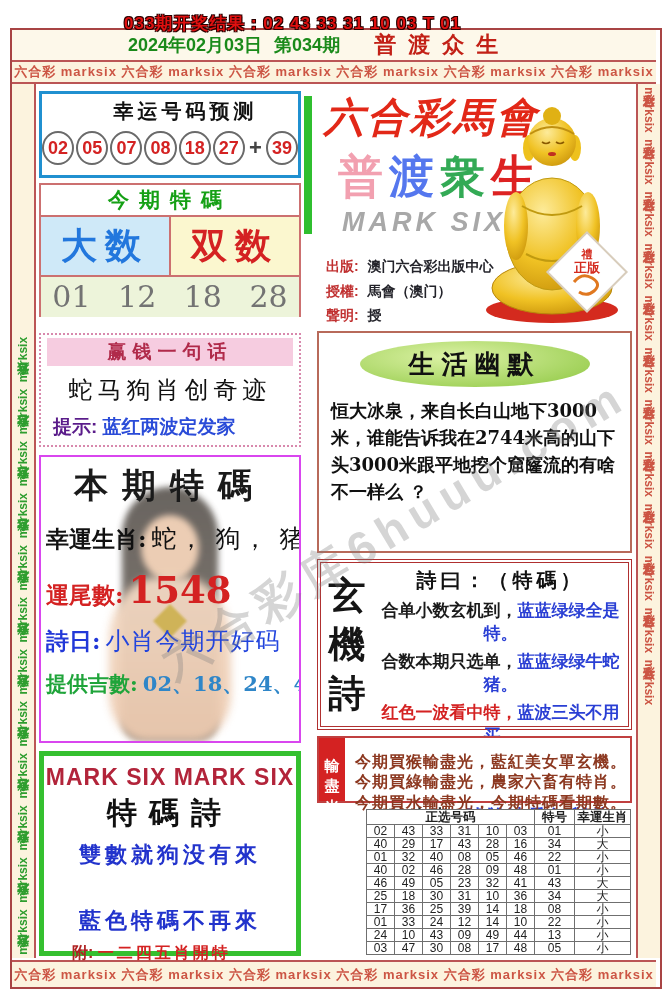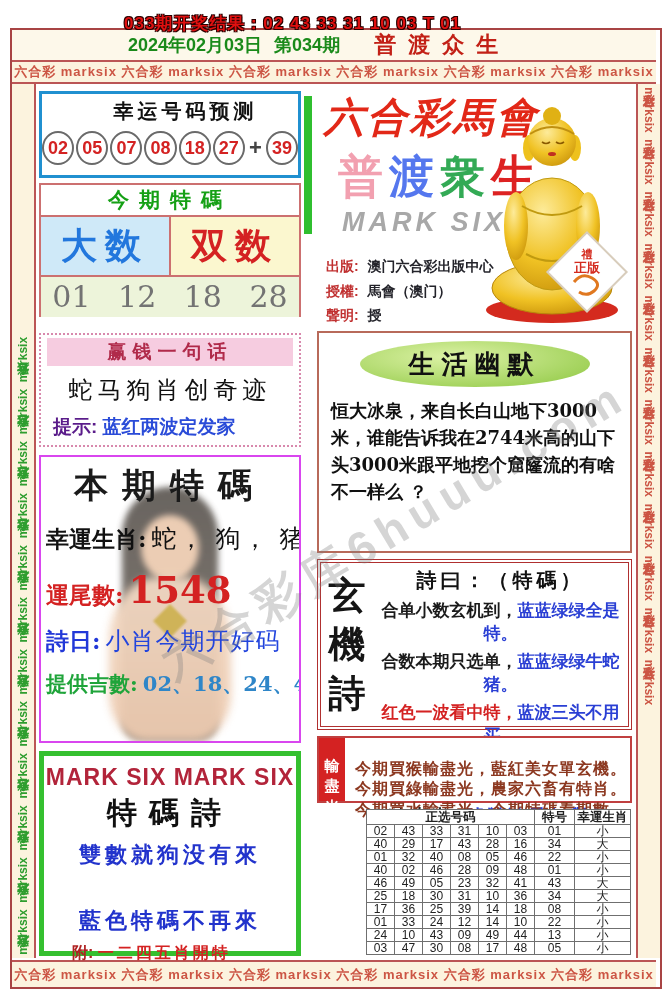--- a/index.html
+++ b/index.html
@@ -132,21 +132,21 @@
   .mystic-line{font-size:17px;font-weight:bold;margin-top:5px;font-family:"DejaVu Serif",serif;}
   .t-black{color:#1a1a1a;}.t-blue{color:#2a3fd4;}.t-red{color:#d42222;}
   .mystic-guess{font-size:19px;margin-top:6px;font-weight:900;}
   .mystic-guess-label{color:#222;letter-spacing:2px;}
   .mystic-guess-val{color:#2a3fd4;letter-spacing:2px;font-family:"DejaVu Serif",serif;}
 
   
   .losebox{left:281px;top:652px;width:315px;height:67px;border:2px solid #c04040;background:#fffef4;display:flex;}
   .lose-side{width:26px;background:#d42222;color:#fff;font-size:15px;font-weight:900;text-align:center;
              line-height:1.35;padding-top:18px;word-break:break-all;}
-  .lose-main{flex:1;padding:21px 0 0 10px;}
+  .lose-main{flex:1;padding:14px 0 0 10px;}
   .lose-line{font-size:16px;font-weight:bold;color:#8c3820;line-height:1.28;letter-spacing:1px;
              font-family:"DejaVu Serif",serif;}
 
   
   .tablebox{left:330px;top:725px;width:264px;height:150px;background:#fff;}
   table.results{width:100%;border-collapse:collapse;font-size:12px;color:#222;table-layout:fixed;}
   table.results th,table.results td{border:1px solid #6f6f6f;text-align:center;padding:0;height:12px;line-height:12px;}
   table.results th{font-size:12.5px;font-weight:bold;height:14px;line-height:14px;}
 
   .watermark{position:absolute;left:150px;top:640px;z-index:40;font-size:46px;font-weight:900;

